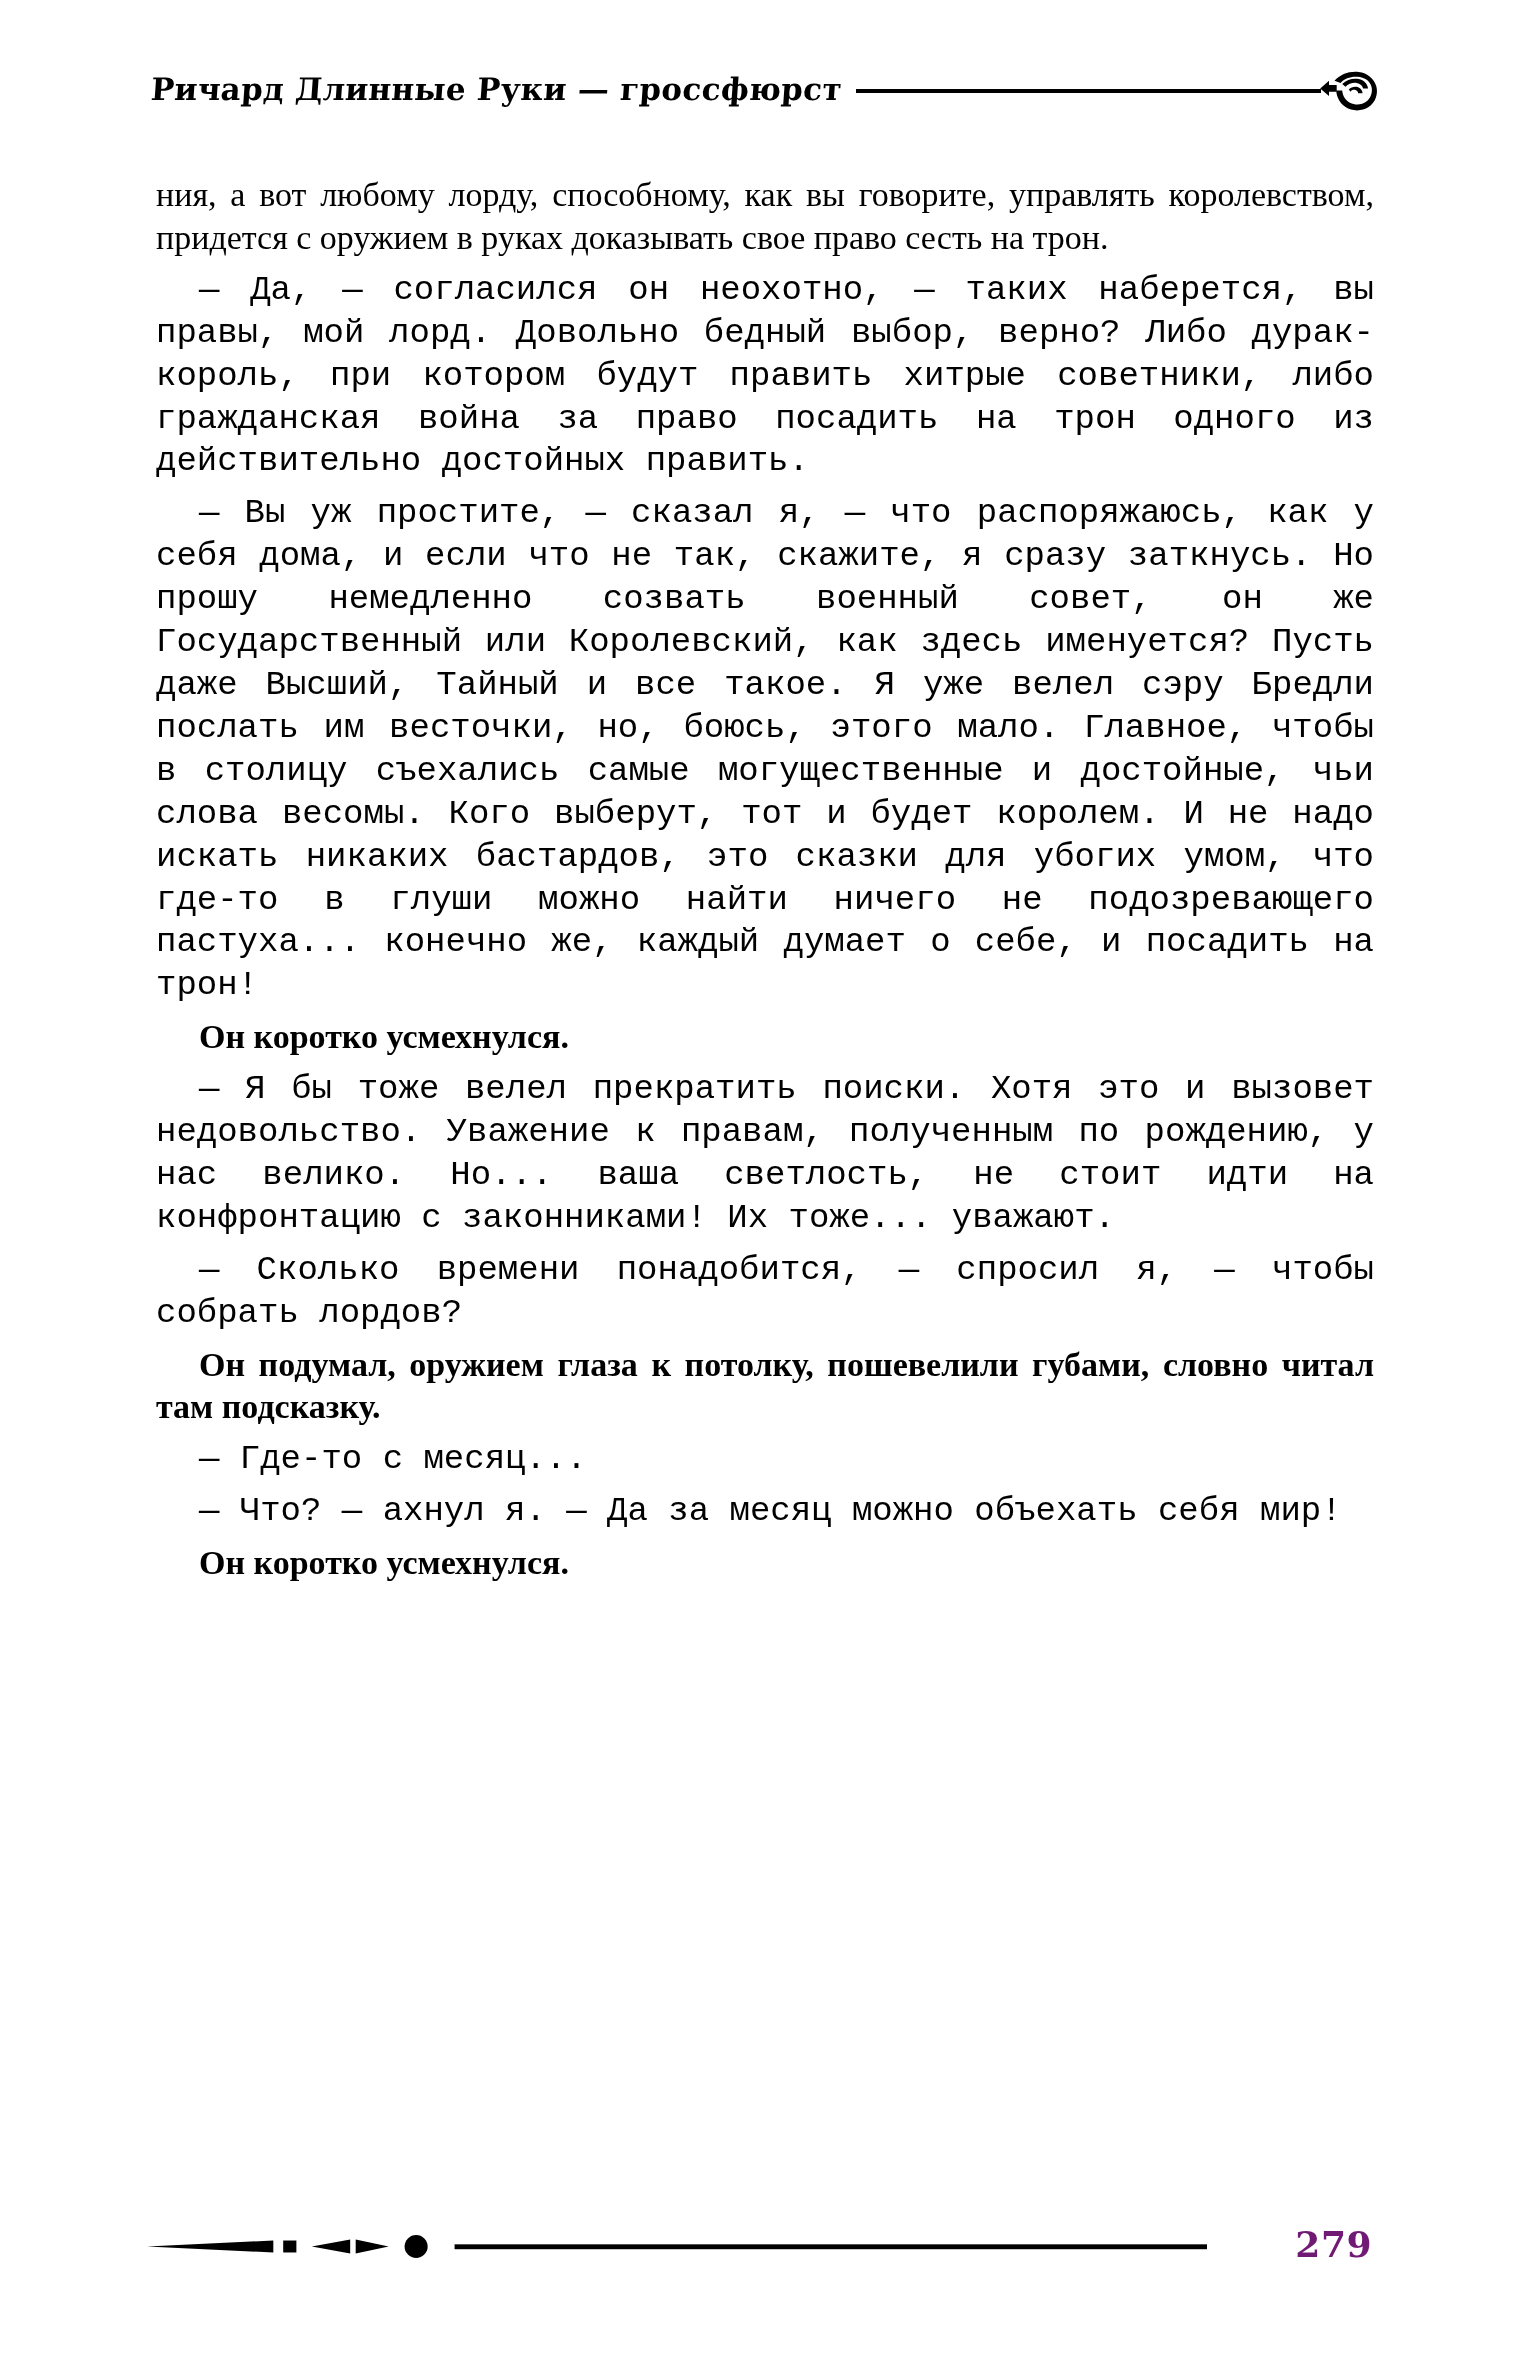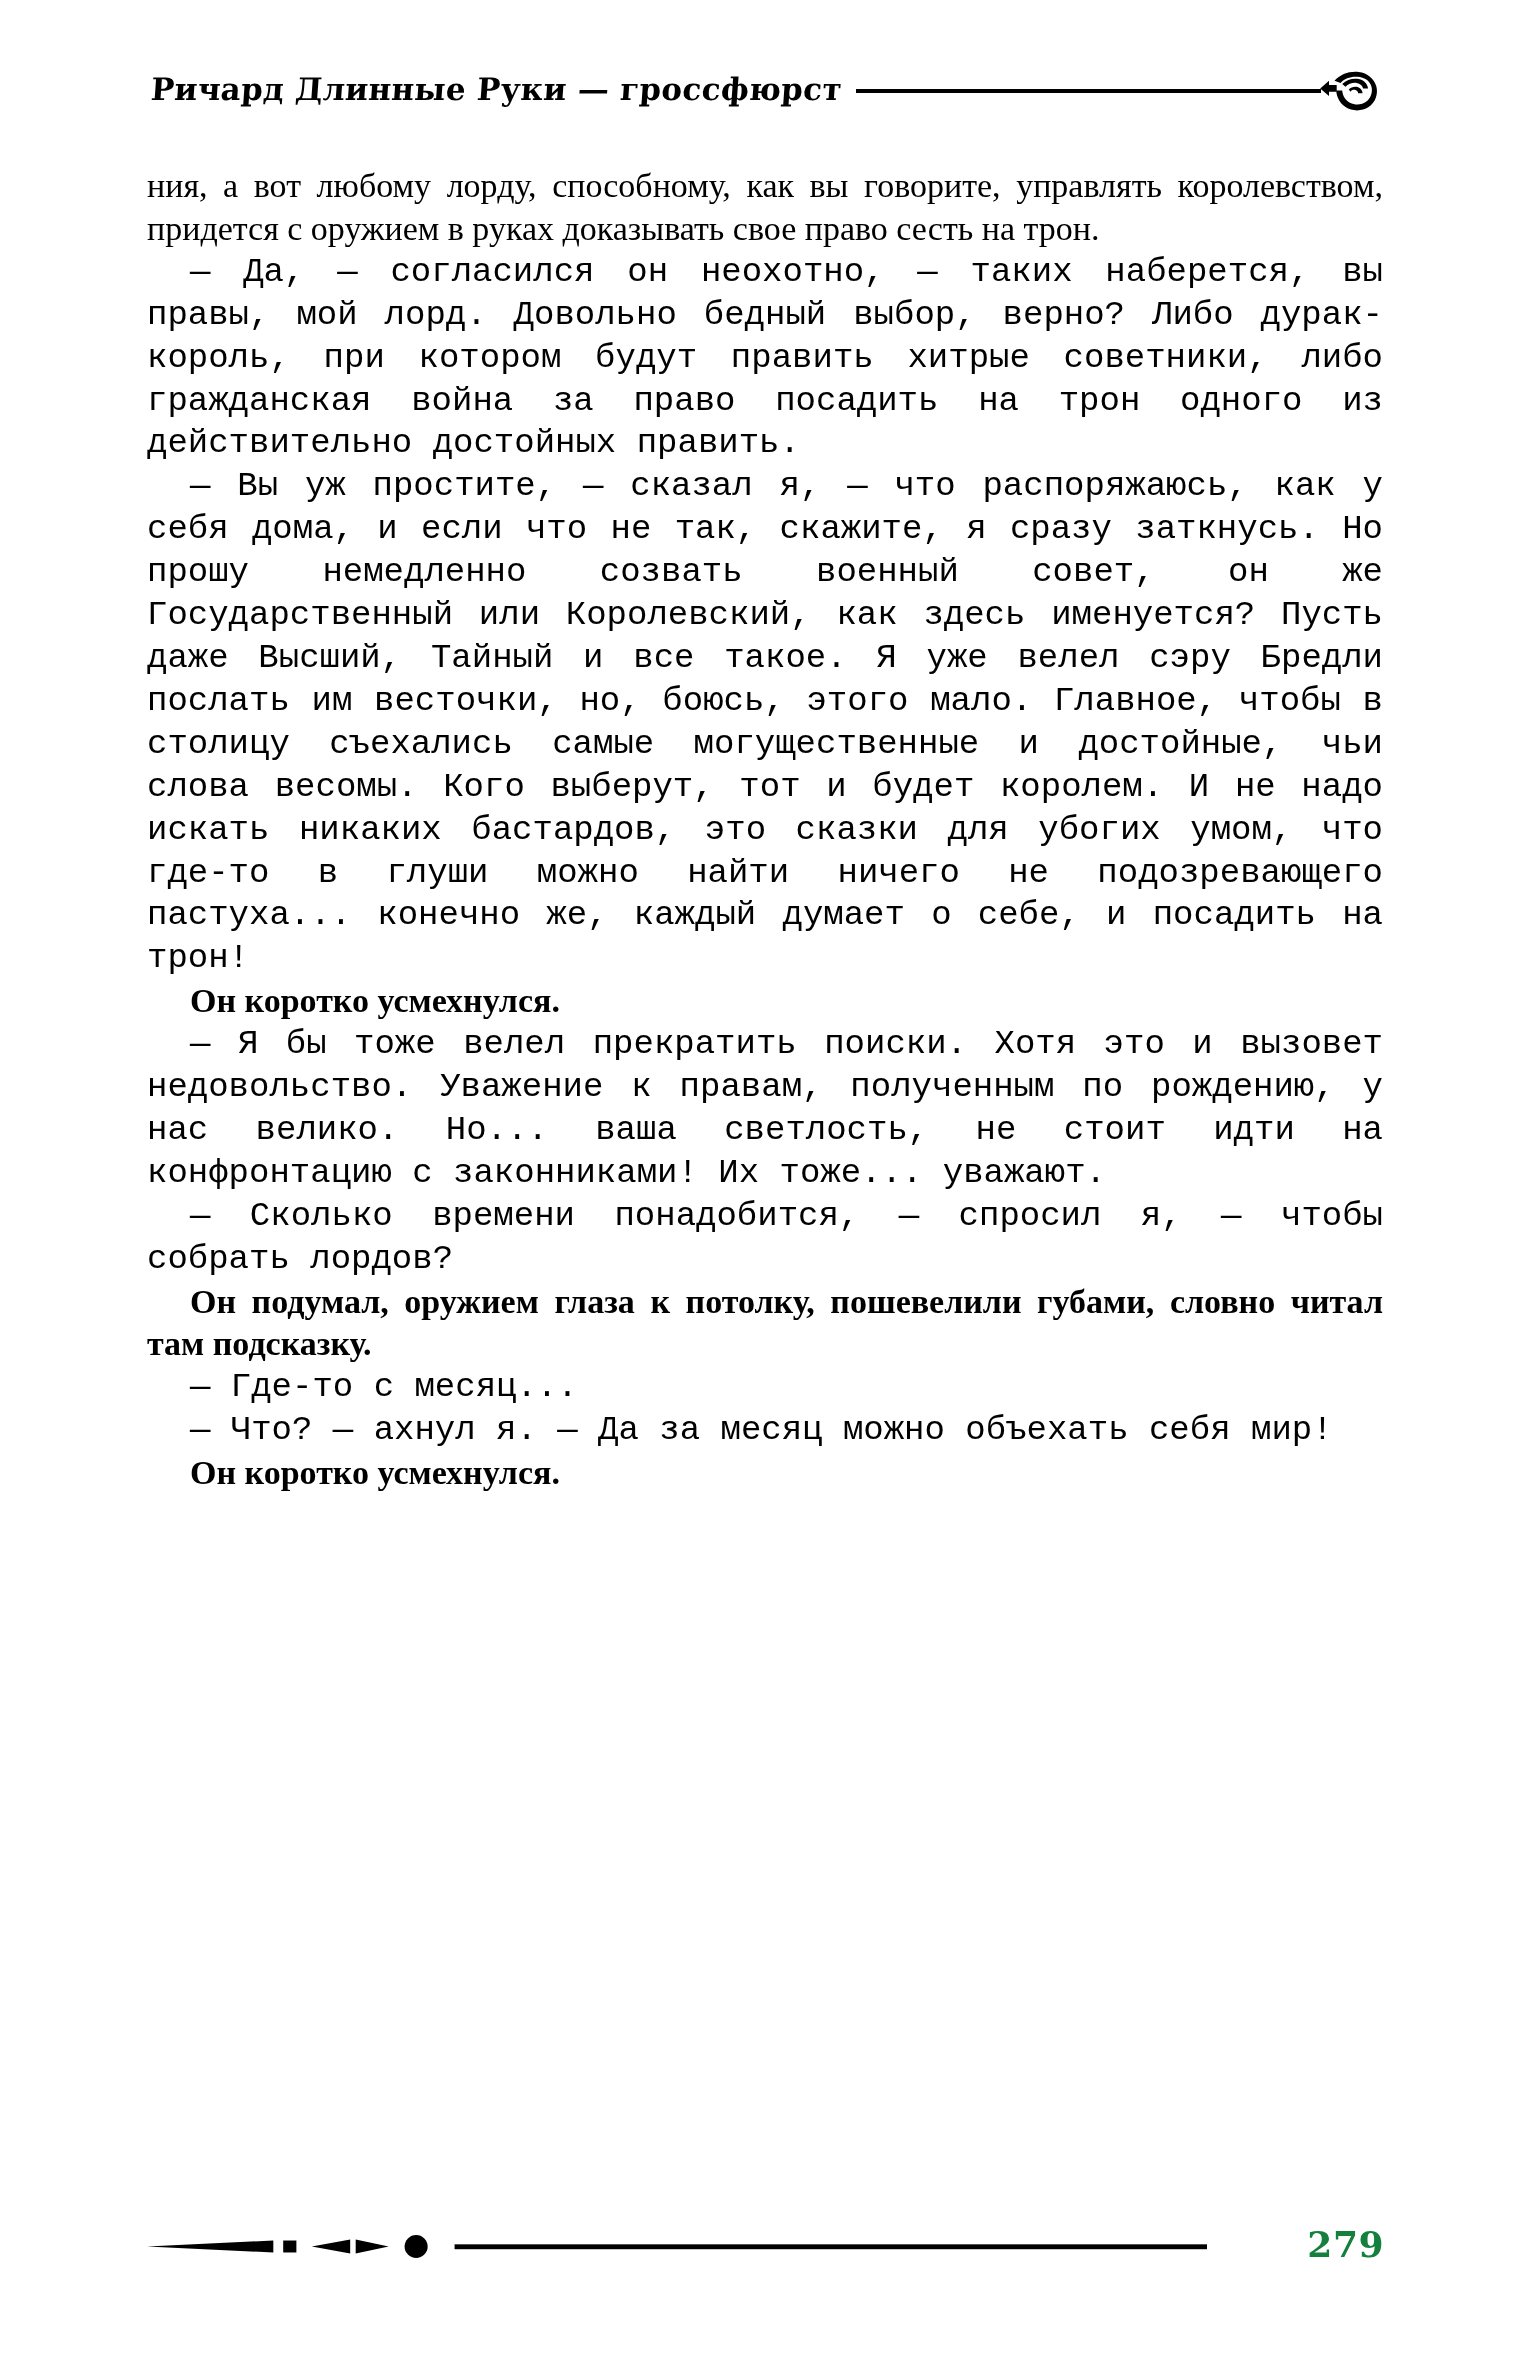--- a/index.html
+++ b/index.html
@@ -67,21 +67,21 @@
     top: 165px;
     width: 1236px;
     font-size: 34px;
     line-height: 1.262;
     text-align: justify;
     text-justify: inter-word;
     color: #000;
     font-family: "Liberation Serif", serif;
   }
   .body-text p {
-    margin: 0;
+    margin: 9px;
     text-indent: 0;
   }
   .body-text p.indent {
     text-indent: 43px;
     font-weight: bold;
   }
   .body-text p.dash {
     text-indent: 43px;
     font-family: Liberation Mono, monospace;
   }
@@ -97,27 +97,27 @@
   .footer-orn {
     position: absolute;
     left: 0;
     top: 11px;
     width: 1060px;
     height: 25px;
     display: block;
   }
   .page-number {
     position: absolute;
-    right: 0;
+    right: 12px;
     top: 0px;
     font-family: "DejaVu Serif", serif;
     font-weight: 700;
     font-size: 36px;
     letter-spacing: 0.5px;
-    color: #15803d;
+    color: #701a75;
   }
 </style>
 </head>
 <body>
 
 <div class="page">
 
   <div class="header">
     <div class="header-title">Ричард Длинные Руки — гроссфюрст</div>
     <div class="header-rule"></div>

